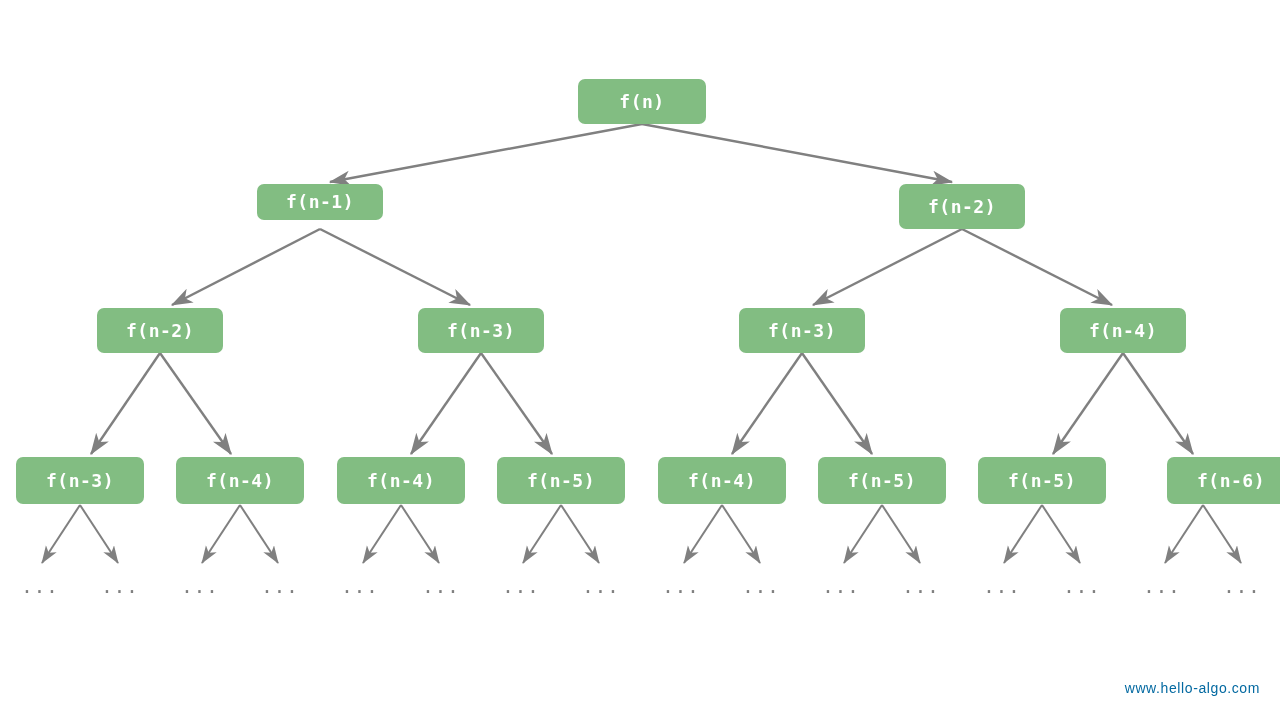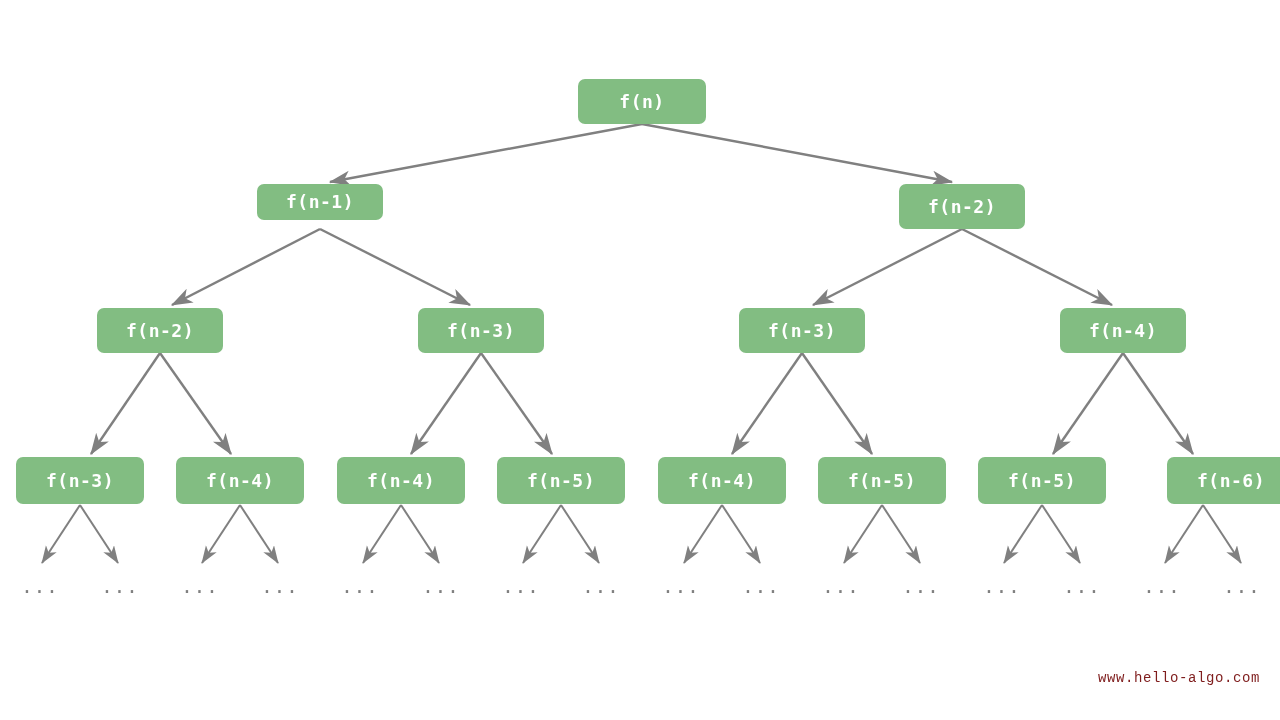--- a/index.html
+++ b/index.html
@@ -46,23 +46,23 @@
     font-size: 19px;
     line-height: 1;
     letter-spacing: 1px;
     text-align: center;
     z-index: 2;
     user-select: none;
   }
   #watermark {
     position: absolute;
     right: 20px;
-    bottom: 34px;
-    color: #7f1d1d;
-    font-family: Liberation Mono, monospace;
+    bottom: 24px;
+    color: #0369a1;
+    font-family: Liberation Sans, sans-serif;
     font-size: 14px;
     letter-spacing: 0.6px;
     z-index: 3;
   }
 </style>
 </head>
 <body>
 
 <div id="canvas">
 

